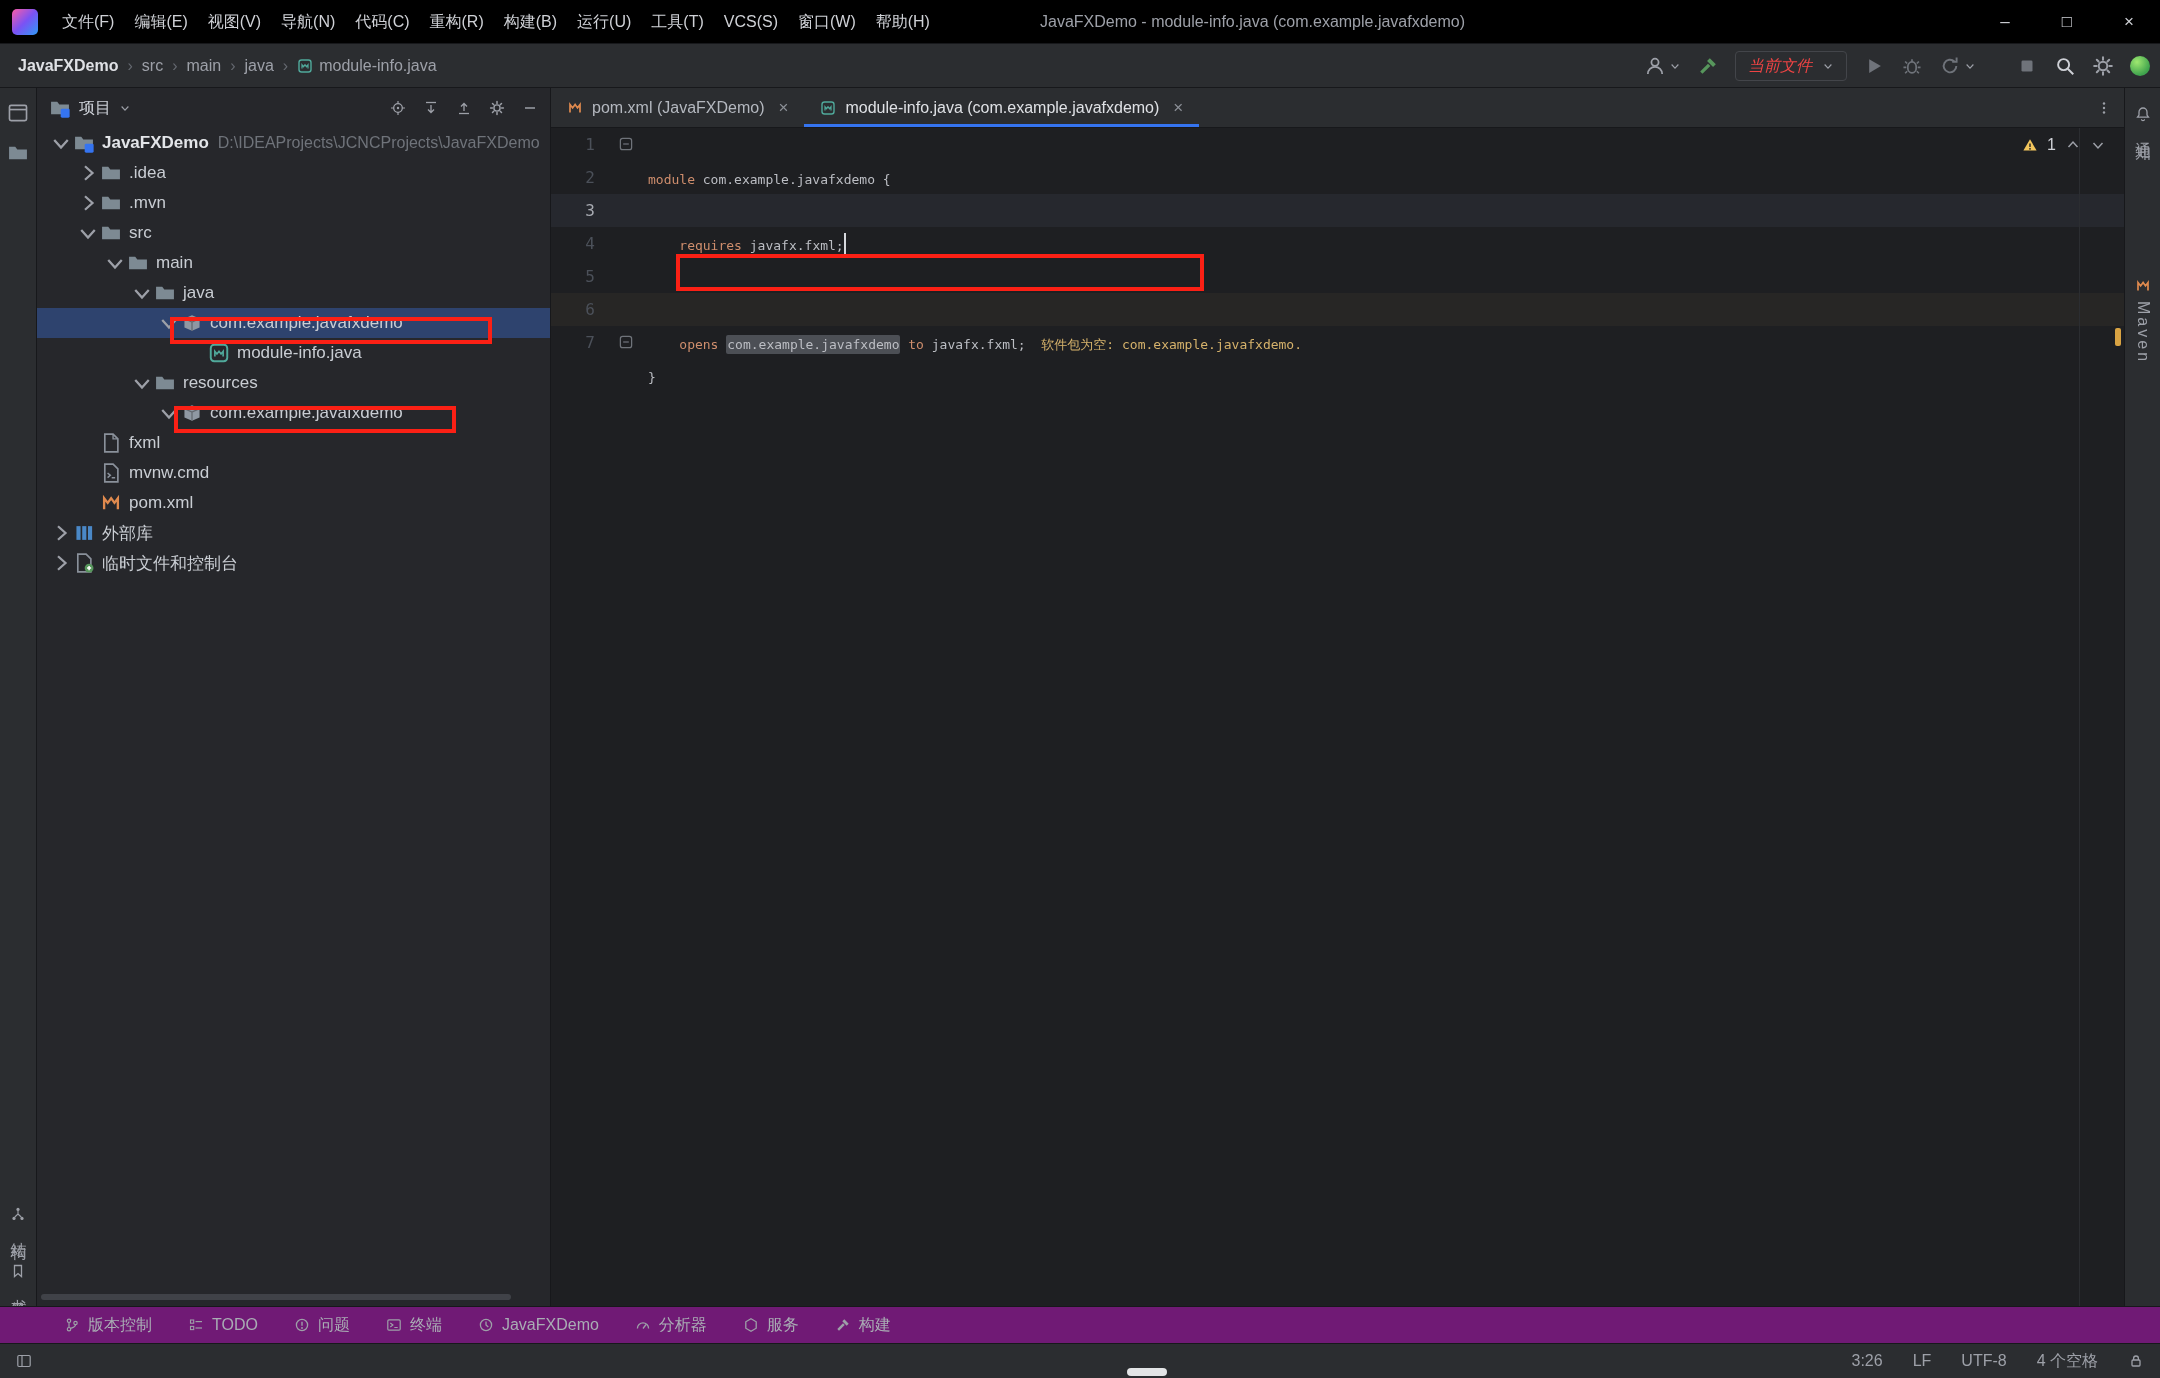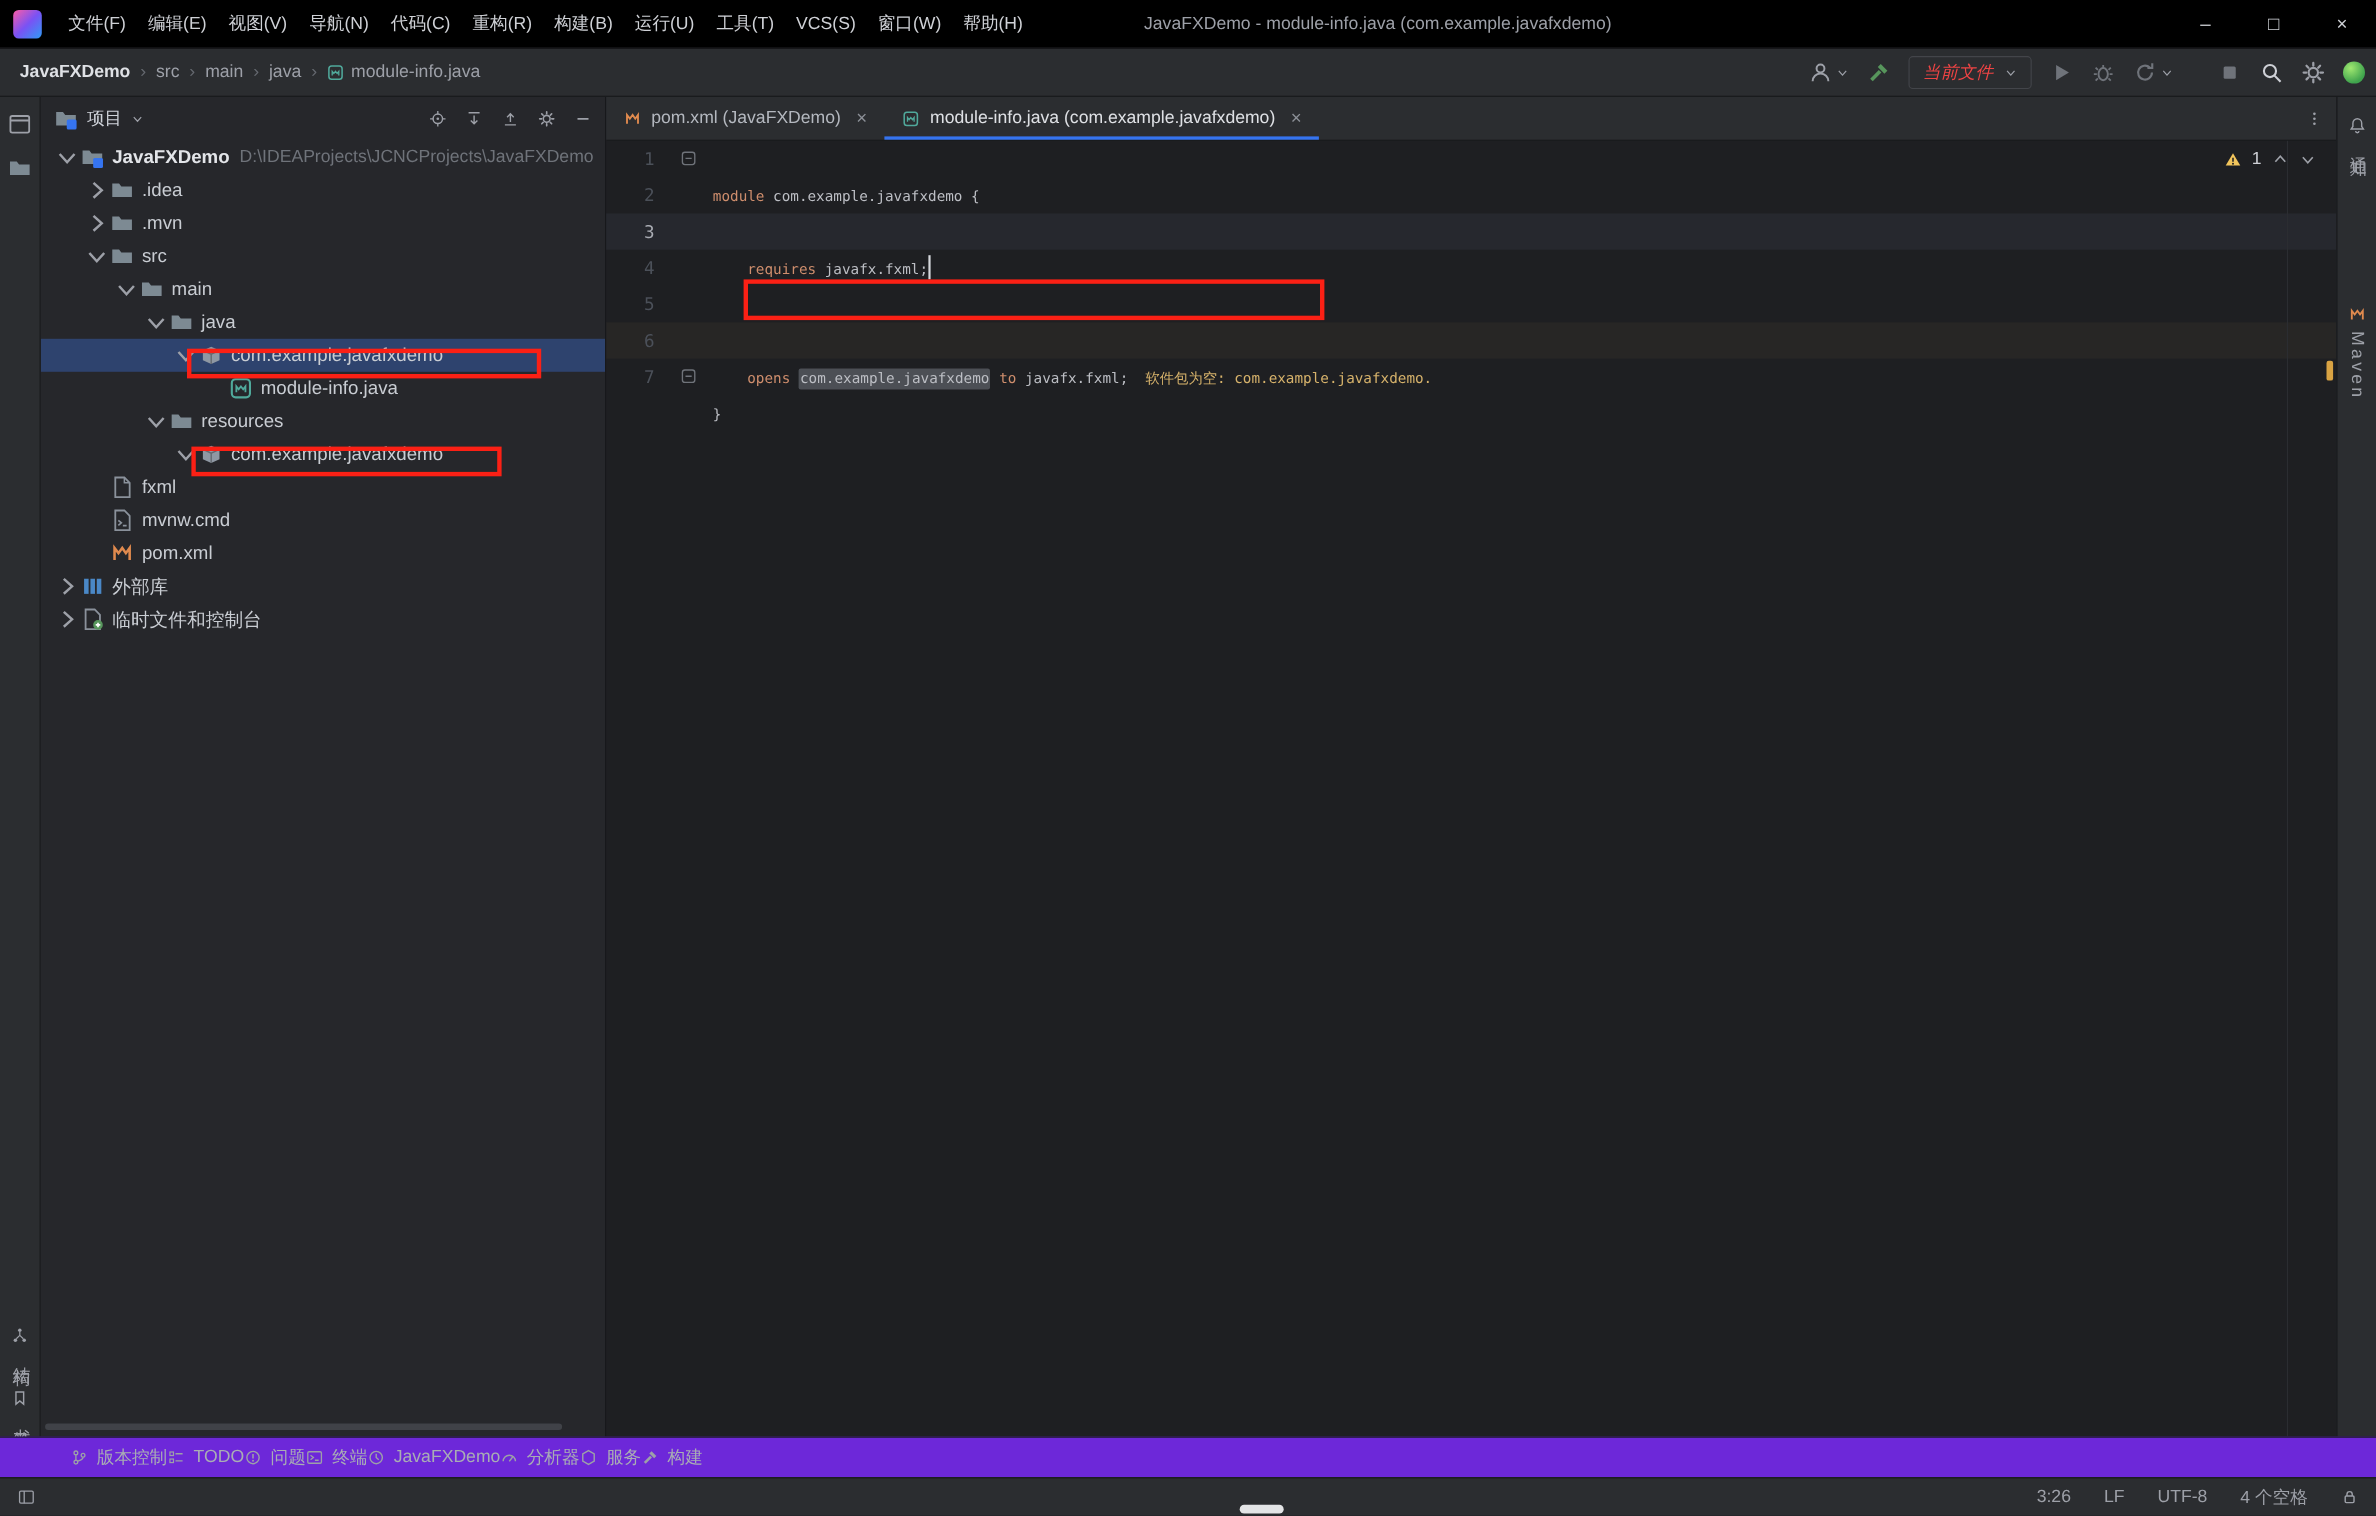--- a/index.html
+++ b/index.html
@@ -85,22 +85,22 @@
   .code-line.warnline{background:rgba(210,180,100,0.05);}
   .caret{display:inline-block;width:2px;height:22px;background:#d6d8dd;vertical-align:-5px;}
   .fold{position:absolute;left:66px;top:7px;width:18px;height:18px;color:#6f737a;}
   .fold svg{width:100%;height:100%;}
   #inspections{position:absolute;top:48px;right:18px;display:flex;align-items:center;gap:9px;
     color:#ced0d6;font-size:16px;z-index:5;}
   #margin-guide{position:absolute;left:1528px;top:40px;bottom:0;width:1px;background:#2b2d31;}
   #stripe-warn{position:absolute;right:3px;top:240px;width:6px;height:18px;background:#d9a343;border-radius:2px;}
 
   
-  #bottom-toolbar{position:absolute;left:0;right:0;height:37px;bottom:35px;background:#6d28d9;
-    border-top:1px solid #17181b;display:flex;align-items:center;padding-left:64px;z-index:8;}
+  #bottom-toolbar{position:absolute;left:0;right:0;height:37px;bottom:35px;background:#701a75;
+    border-top:1px solid #17181b;display:flex;align-items:center;gap:36px;padding-left:64px;z-index:8;}
   .tool-item{display:flex;align-items:center;gap:8px;font-size:16px;color:#a9adb4;cursor:pointer;}
   #status-bar{position:absolute;left:0;right:0;bottom:0;height:35px;background:#2b2d30;border-top:1px solid #17181b;
     display:flex;align-items:center;padding:0 16px;font-size:16px;color:#9da0a8;z-index:8;}
   #status-right{margin-left:auto;display:flex;align-items:center;gap:30px;}
   .status-item{cursor:pointer;}
 
   
   .redbox{position:absolute;border:4px solid #fb2015;z-index:70;pointer-events:none;}
   #taskbar-pill{position:absolute;left:1127px;bottom:2px;width:40px;height:8px;border-radius:4px;background:#e3e4e6;z-index:80;}
 </style>

